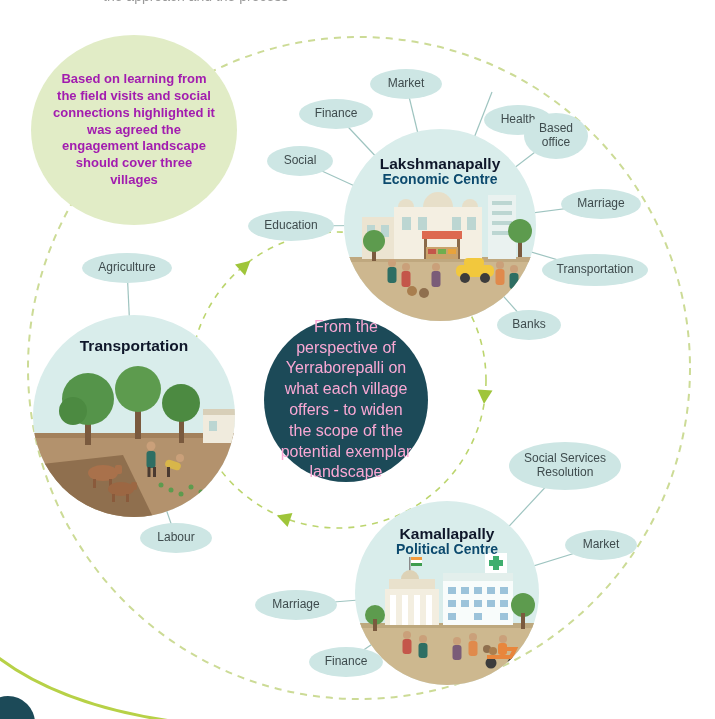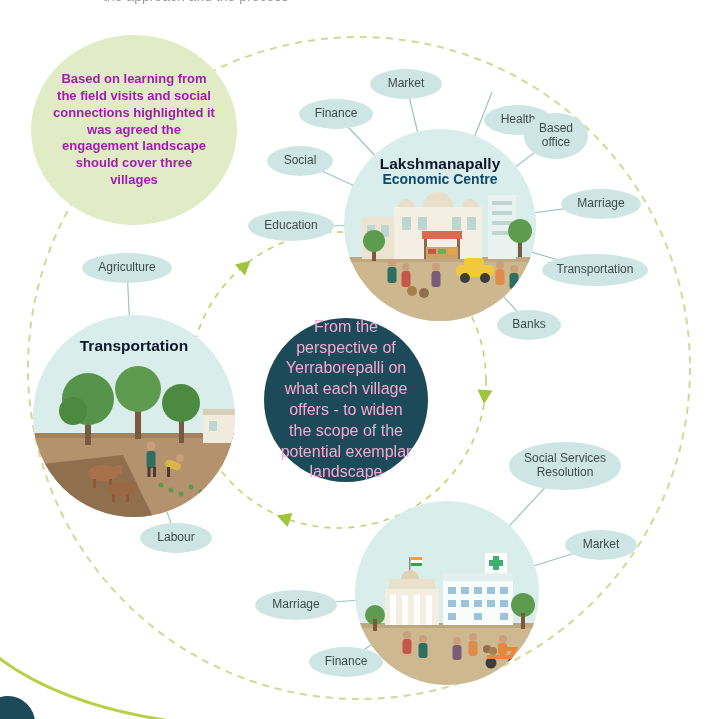--- a/index.html
+++ b/index.html
@@ -235,20 +235,24 @@
       <circle cx="118" cy="136" r="4" fill="#caa07a"></circle>
       <rect x="113.5" y="140" width="9" height="15" rx="3" fill="#e08a4c"></rect>
       <circle cx="132" cy="148" r="4" fill="#8f6f4e"></circle>
       <circle cx="138" cy="150" r="4" fill="#a97e4e"></circle>
       <circle cx="136" cy="162" r="5.5" fill="#3c3c3c"></circle>
       <circle cx="158" cy="162" r="5.5" fill="#3c3c3c"></circle>
       <path d="M132 156 h24 l4 -8 h-10" stroke="#e8863c" stroke-width="4" fill="none"></path>
       <circle cx="148" cy="138" r="4" fill="#caa07a"></circle>
       <rect x="143" y="142" width="9" height="12" rx="3" fill="#e8863c"></rect>
     </svg>
+    <div class="title" style="top:24px;">
+      <span class="vname">Kamallapally</span>
+      <span class="vsub">Political Centre</span>
+    </div>
   </div>
 
   <div class="center-circle">
     <span>From the perspective of Yerraborepalli on what each village offers - to widen the scope of the potential exemplar landscape</span>
   </div>
 
   <div class="bubble" style="left:299px;top:99px;width:74px;height:30px;">Finance</div>
   <div class="bubble" style="left:370px;top:69px;width:72px;height:30px;">Market</div>
   <div class="bubble" style="left:484px;top:77px;width:68px;height:30px;margin-top:28px;">Health</div>
   <div class="bubble" style="left:524px;top:113px;width:64px;height:46px;">Based office</div>

